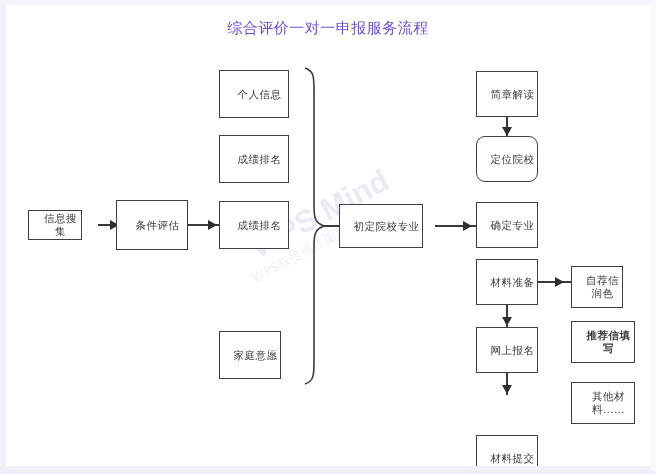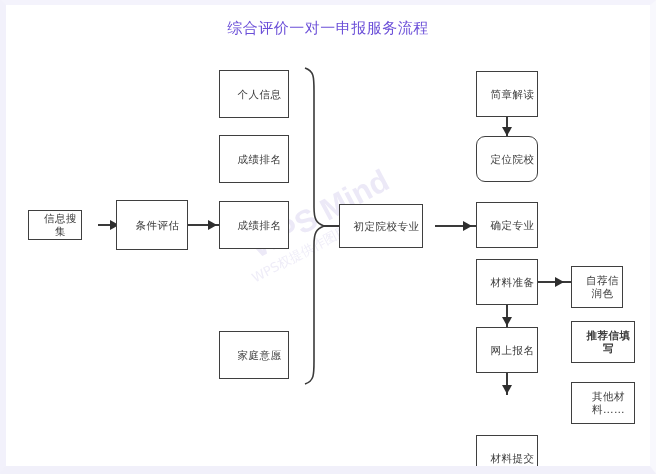--- a/index.html
+++ b/index.html
@@ -151,21 +151,21 @@
 
   <div class="node" style="left:213px; top:65px; width:70px; height:48px;">
     <span>个人信息</span>
   </div>
   <div class="node" style="left:213px; top:130px; width:70px; height:48px;">
     <span>成绩排名</span>
   </div>
   <div class="node" style="left:213px; top:196px; width:70px; height:48px;">
     <span>成绩排名</span>
   </div>
-  <div class="node" style="left:213px; top:326px; width:70px; height:48px;">
+  <div class="node" style="left:213px; top:326px; width:62px; height:48px;">
     <span>家庭意愿</span>
   </div>
 
   <div id="brace">
     <svg width="26" height="318" viewBox="0 0 26 318" xmlns="http://www.w3.org/2000/svg">
       <path d="M3 1 C 12 4, 12 10, 12 24
                L 12 140 C 12 152, 14 156, 22 159
                C 14 162, 12 166, 12 178
                L 12 294 C 12 308, 12 314, 3 317" fill="none" stroke="#3a3a3a" stroke-width="1.6"></path>
     </svg>

